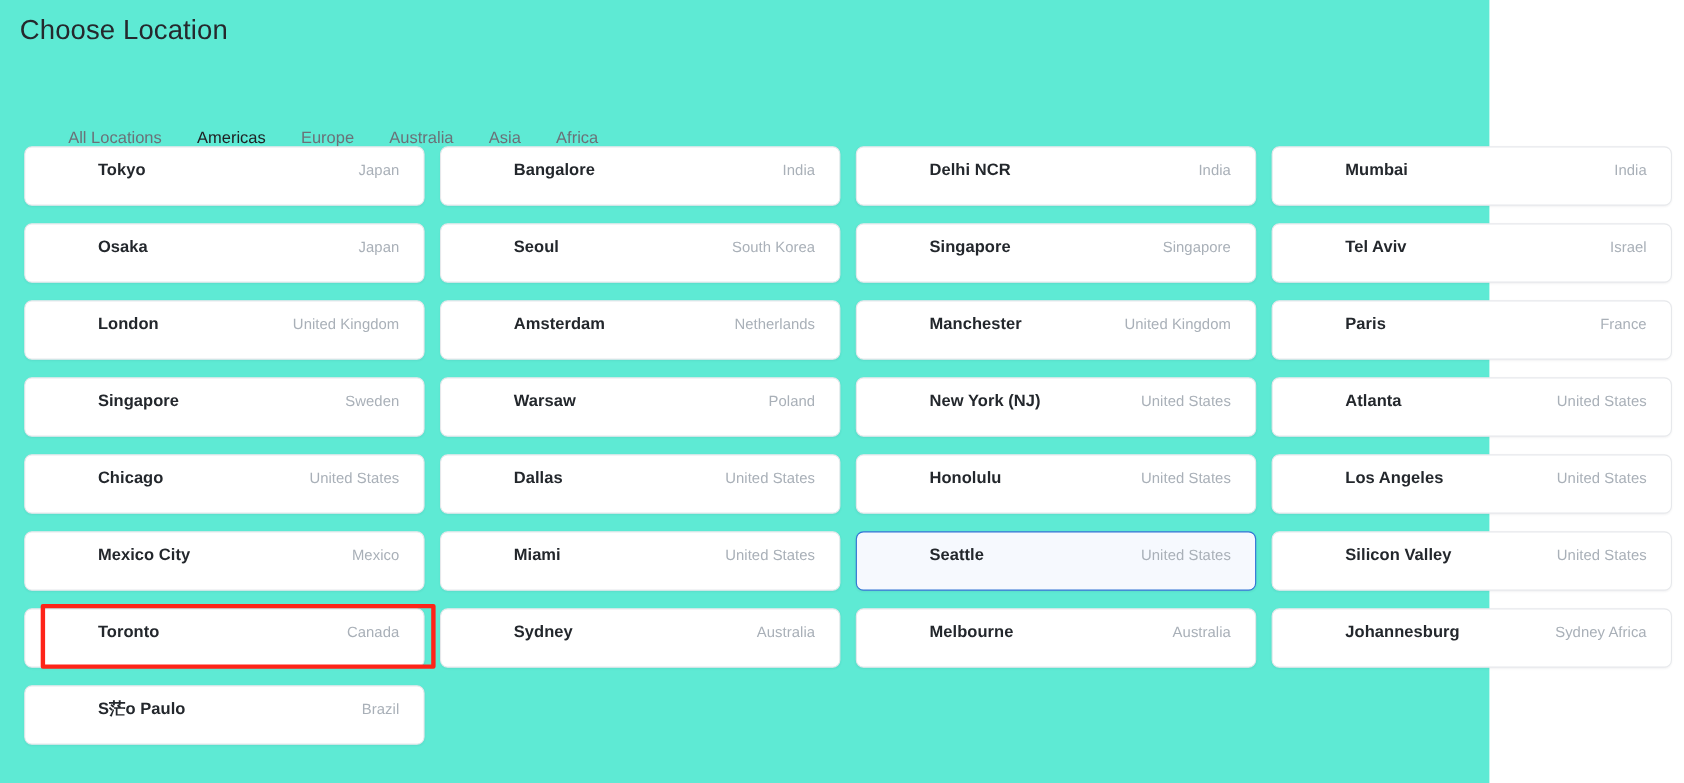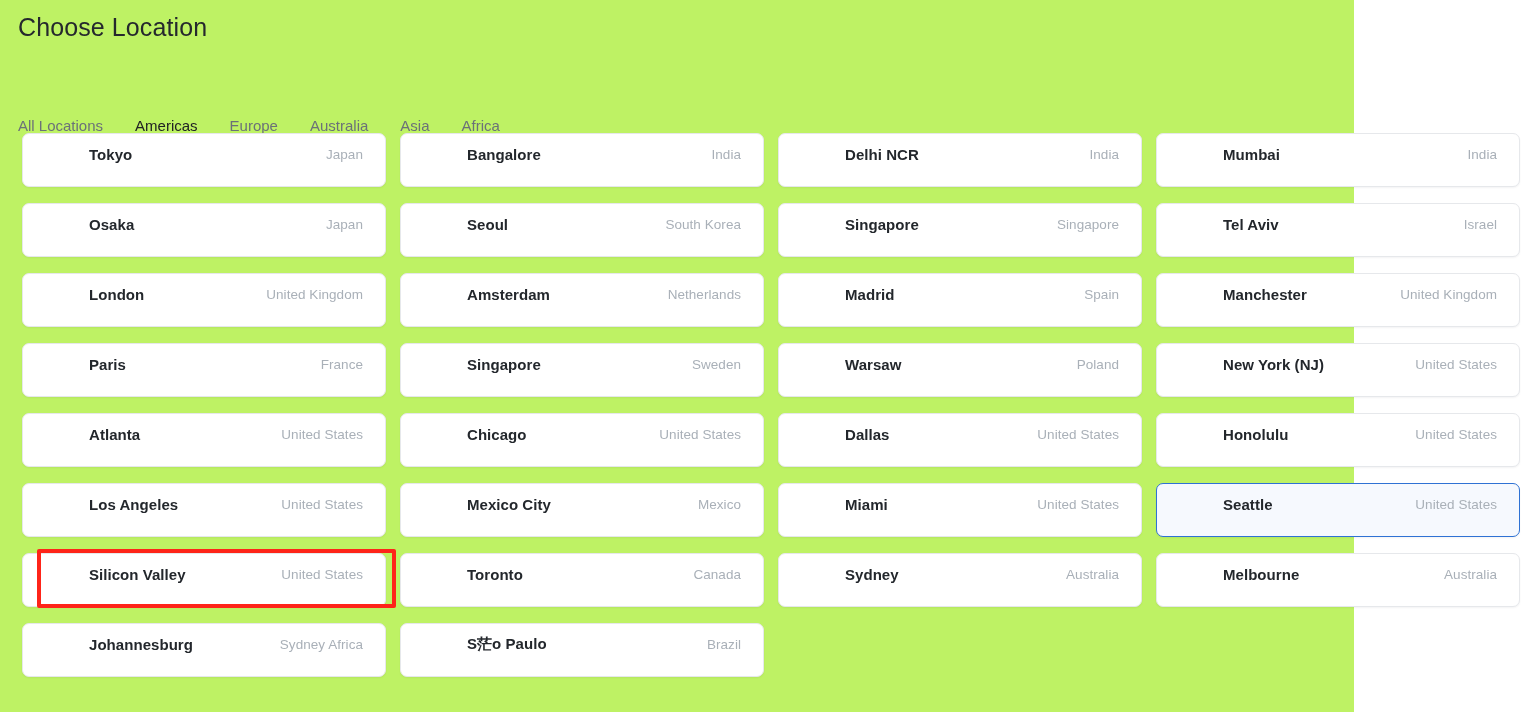--- a/index.html
+++ b/index.html
@@ -9,21 +9,21 @@
     height: 712px;
     background: #ffffff;
     font-family: "Liberation Sans", sans-serif;
     overflow: hidden;
   }
 
   .page {
     position: relative;
     width: 1354px;
     height: 712px;
-    background: #bef264;
+    background: #5eead4;
   }
 
   
   .page-title {
     position: absolute;
     left: 18px;
     top: 13px;
     font-size: 25px;
     font-weight: 400;
     color: #25282d;
@@ -45,21 +45,21 @@
     font-size: 15px;
     color: #6b7178;
     padding: 0 16px 11px 16px;
     white-space: nowrap;
     cursor: pointer;
     background: transparent;
     border: none;
     font-family: "Liberation Sans", sans-serif;
     line-height: 18px;
   }
-  .tab:first-child { padding-left: 0; }
+  .tab:first-child { padding-left: 0; margin-left: 44px; }
   .tab.active {
     color: #202124;
     margin-top: 48px;
   }
   .tab.active::after {
     content: "";
     position: absolute;
     left: 16px;
     right: 16px;
     bottom: 0;
@@ -180,24 +180,20 @@
       </div>
       <div class="loc-card">
         <span class="loc-city">London</span>
         <span class="loc-country">United Kingdom</span>
       </div>
       <div class="loc-card">
         <span class="loc-city">Amsterdam</span>
         <span class="loc-country">Netherlands</span>
       </div>
       <div class="loc-card">
-        <span class="loc-city">Madrid</span>
-        <span class="loc-country">Spain</span>
-      </div>
-      <div class="loc-card">
         <span class="loc-city">Manchester</span>
         <span class="loc-country">United Kingdom</span>
       </div>
       <div class="loc-card">
         <span class="loc-city">Paris</span>
         <span class="loc-country">France</span>
       </div>
       <div class="loc-card">
         <span class="loc-city">Singapore</span>
         <span class="loc-country">Sweden</span>

